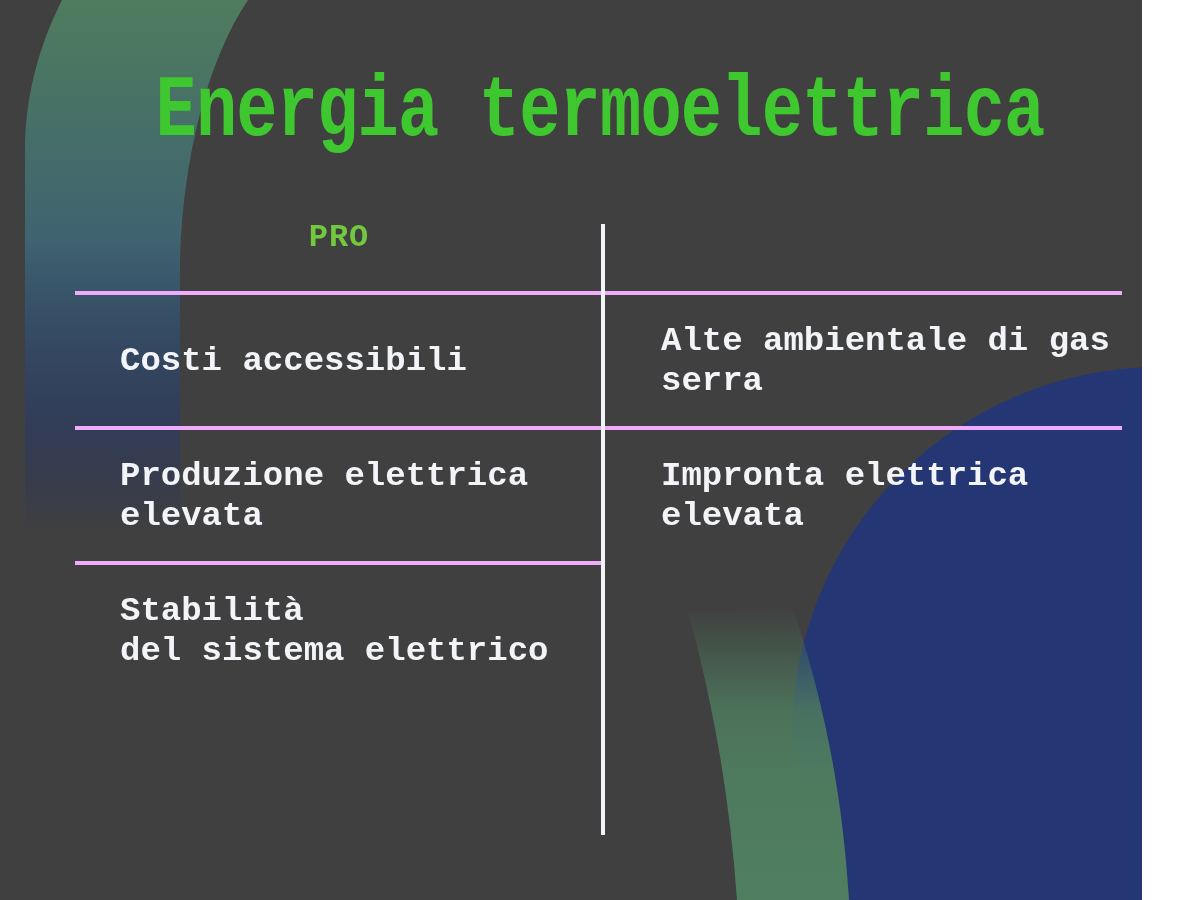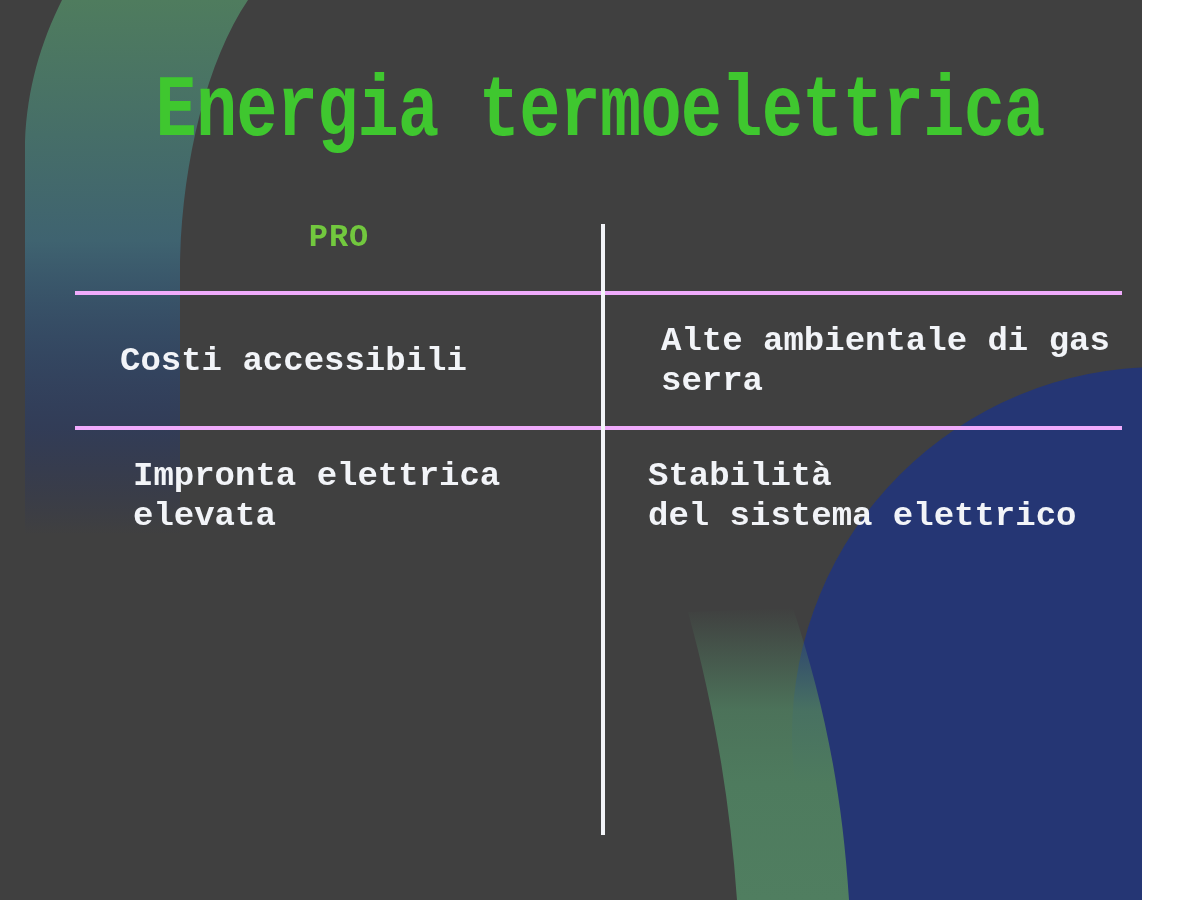--- a/index.html
+++ b/index.html
@@ -78,20 +78,21 @@
     <path d="M 1200 770 C 1193 836 1170 879 1146 900 L 1200 900 Z" fill="#eef1f6"></path>
   </svg>
 
   <div class="title">Energia termoelettrica</div>
 
   <div class="col-header pro">PRO</div>
 
   <div class="grid">
     <div class="cell pro">Costi accessibili</div>
     <div class="cell contro">Alte ambientale di gas serra</div>
+    <div class="cell pro">Produzione elettrica elevata</div>
     <div class="cell contro">Impronta elettrica elevata</div>
     <div class="cell pro">Stabilità
 del sistema elettrico</div>
   </div>
 
   <div class="vline"></div>
 
 </div>
 
 </body></html>

